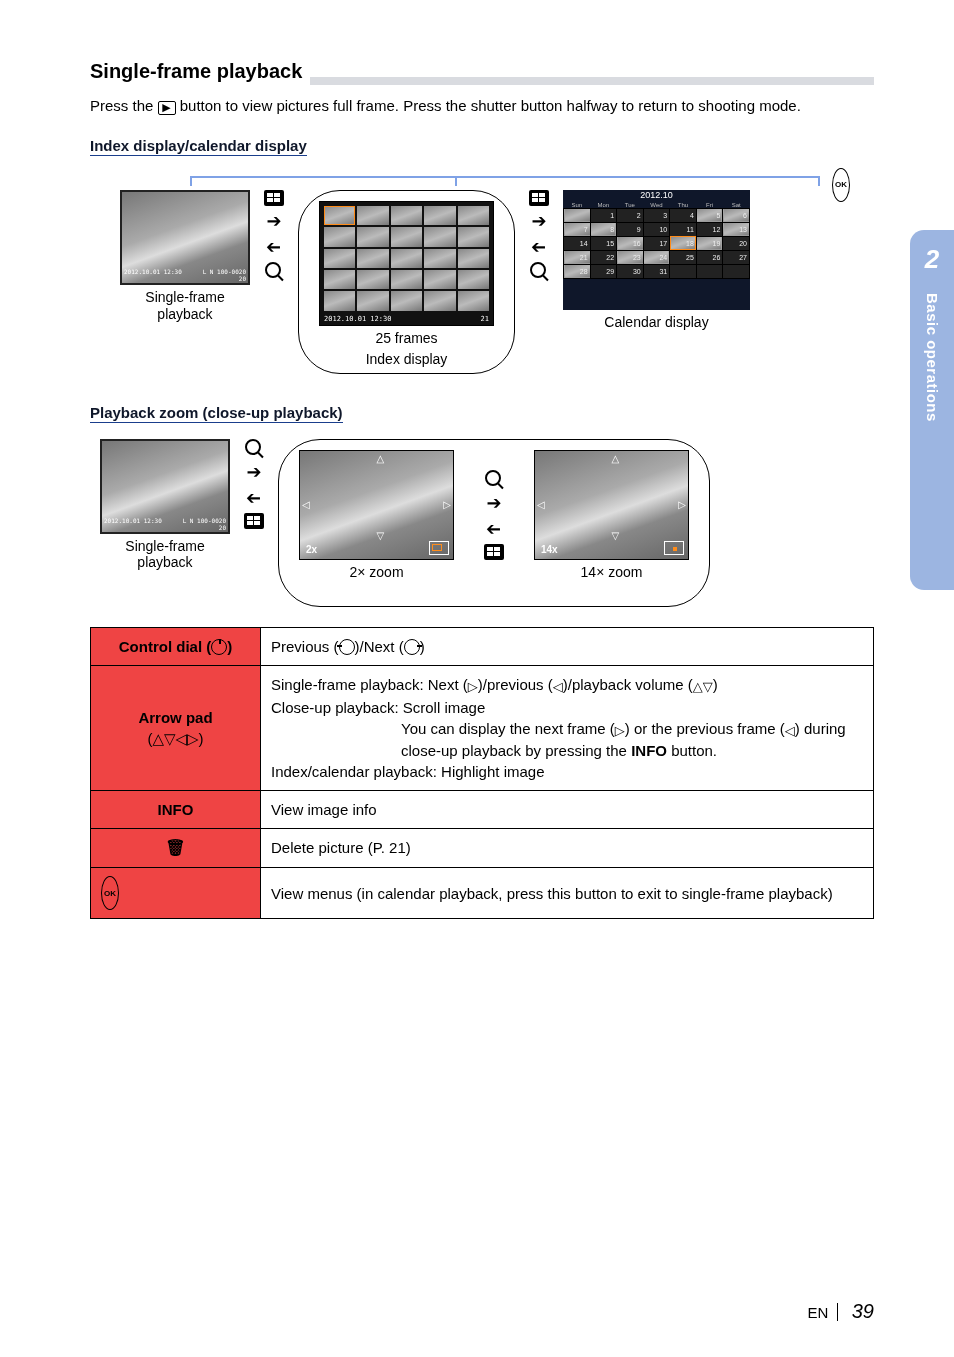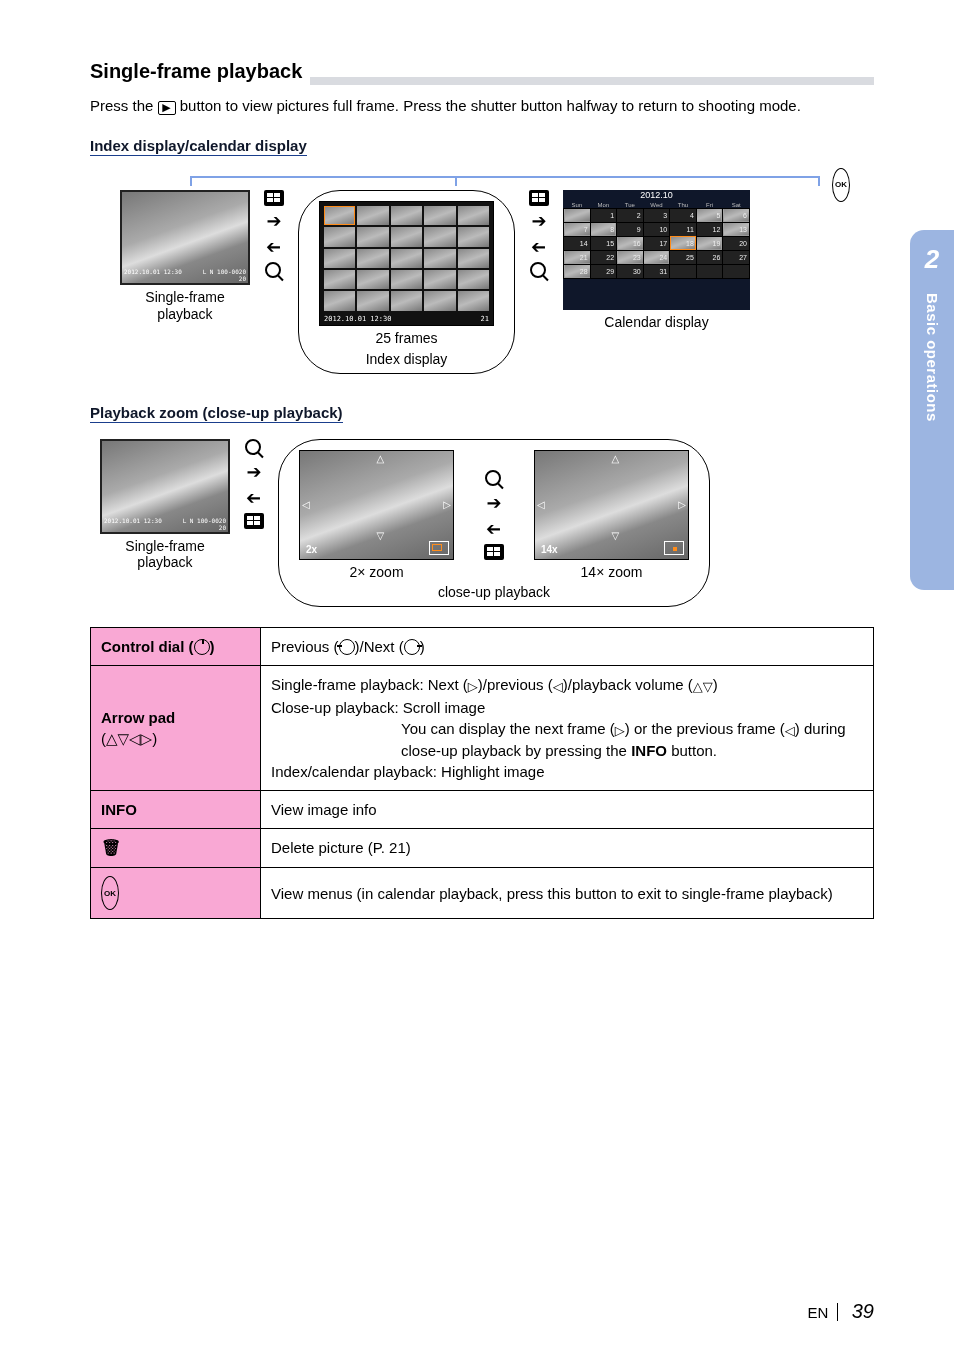--- a/index.html
+++ b/index.html
@@ -159,22 +159,22 @@
     margin-top: 20px;
     font-size: 15px;
   }
   table.info td {
     border: 1px solid #000;
     padding: 8px 10px;
     vertical-align: middle;
     line-height:1.4;
   }
   table.info td.h {
-    background: #f9a8d4;
-    text-align: left;
+    background: #ef4444;
+    text-align: center;
     font-weight: bold;
     width: 170px;
   }
   .sym-dial{
     display:inline-block; width:16px;height:16px; border:1.5px solid #000; border-radius:50%; position:relative; vertical-align:-3px;
   }
   .sym-dial::before{content:"";position:absolute;width:2px;height:5px;background:#000;left:7px;top:-1px;}
   .cdial-left::before{left:-3px; top:5px; width:5px; height:2px;}
   .cdial-right::before{left:auto; right:-3px; top:5px; width:5px; height:2px;}
   .tri{ font-size:13px; vertical-align:-1px;}
@@ -433,21 +433,20 @@
           <span class="arrow-edge" style="left:2px;top:45%;">◁</span>
           <span class="arrow-edge" style="right:2px;top:45%;">▷</span>
           <span class="label">14x</span>
           <span class="nav-box">
               <span class="nav-dot" style="left:8px;top:5px;"></span>
             </span>
         </div>
         <div class="thumb-label">14× zoom</div>
       </div>
 
-      <div class="bubble-caption">close-up playback</div>
     </div>
   </div>
 
   <table class="info">
     <tbody>
         <tr>
       <td class="h">
         <span>Control dial (</span><span class="sym-dial"></span><span>)</span>
       </td>
       <td>

